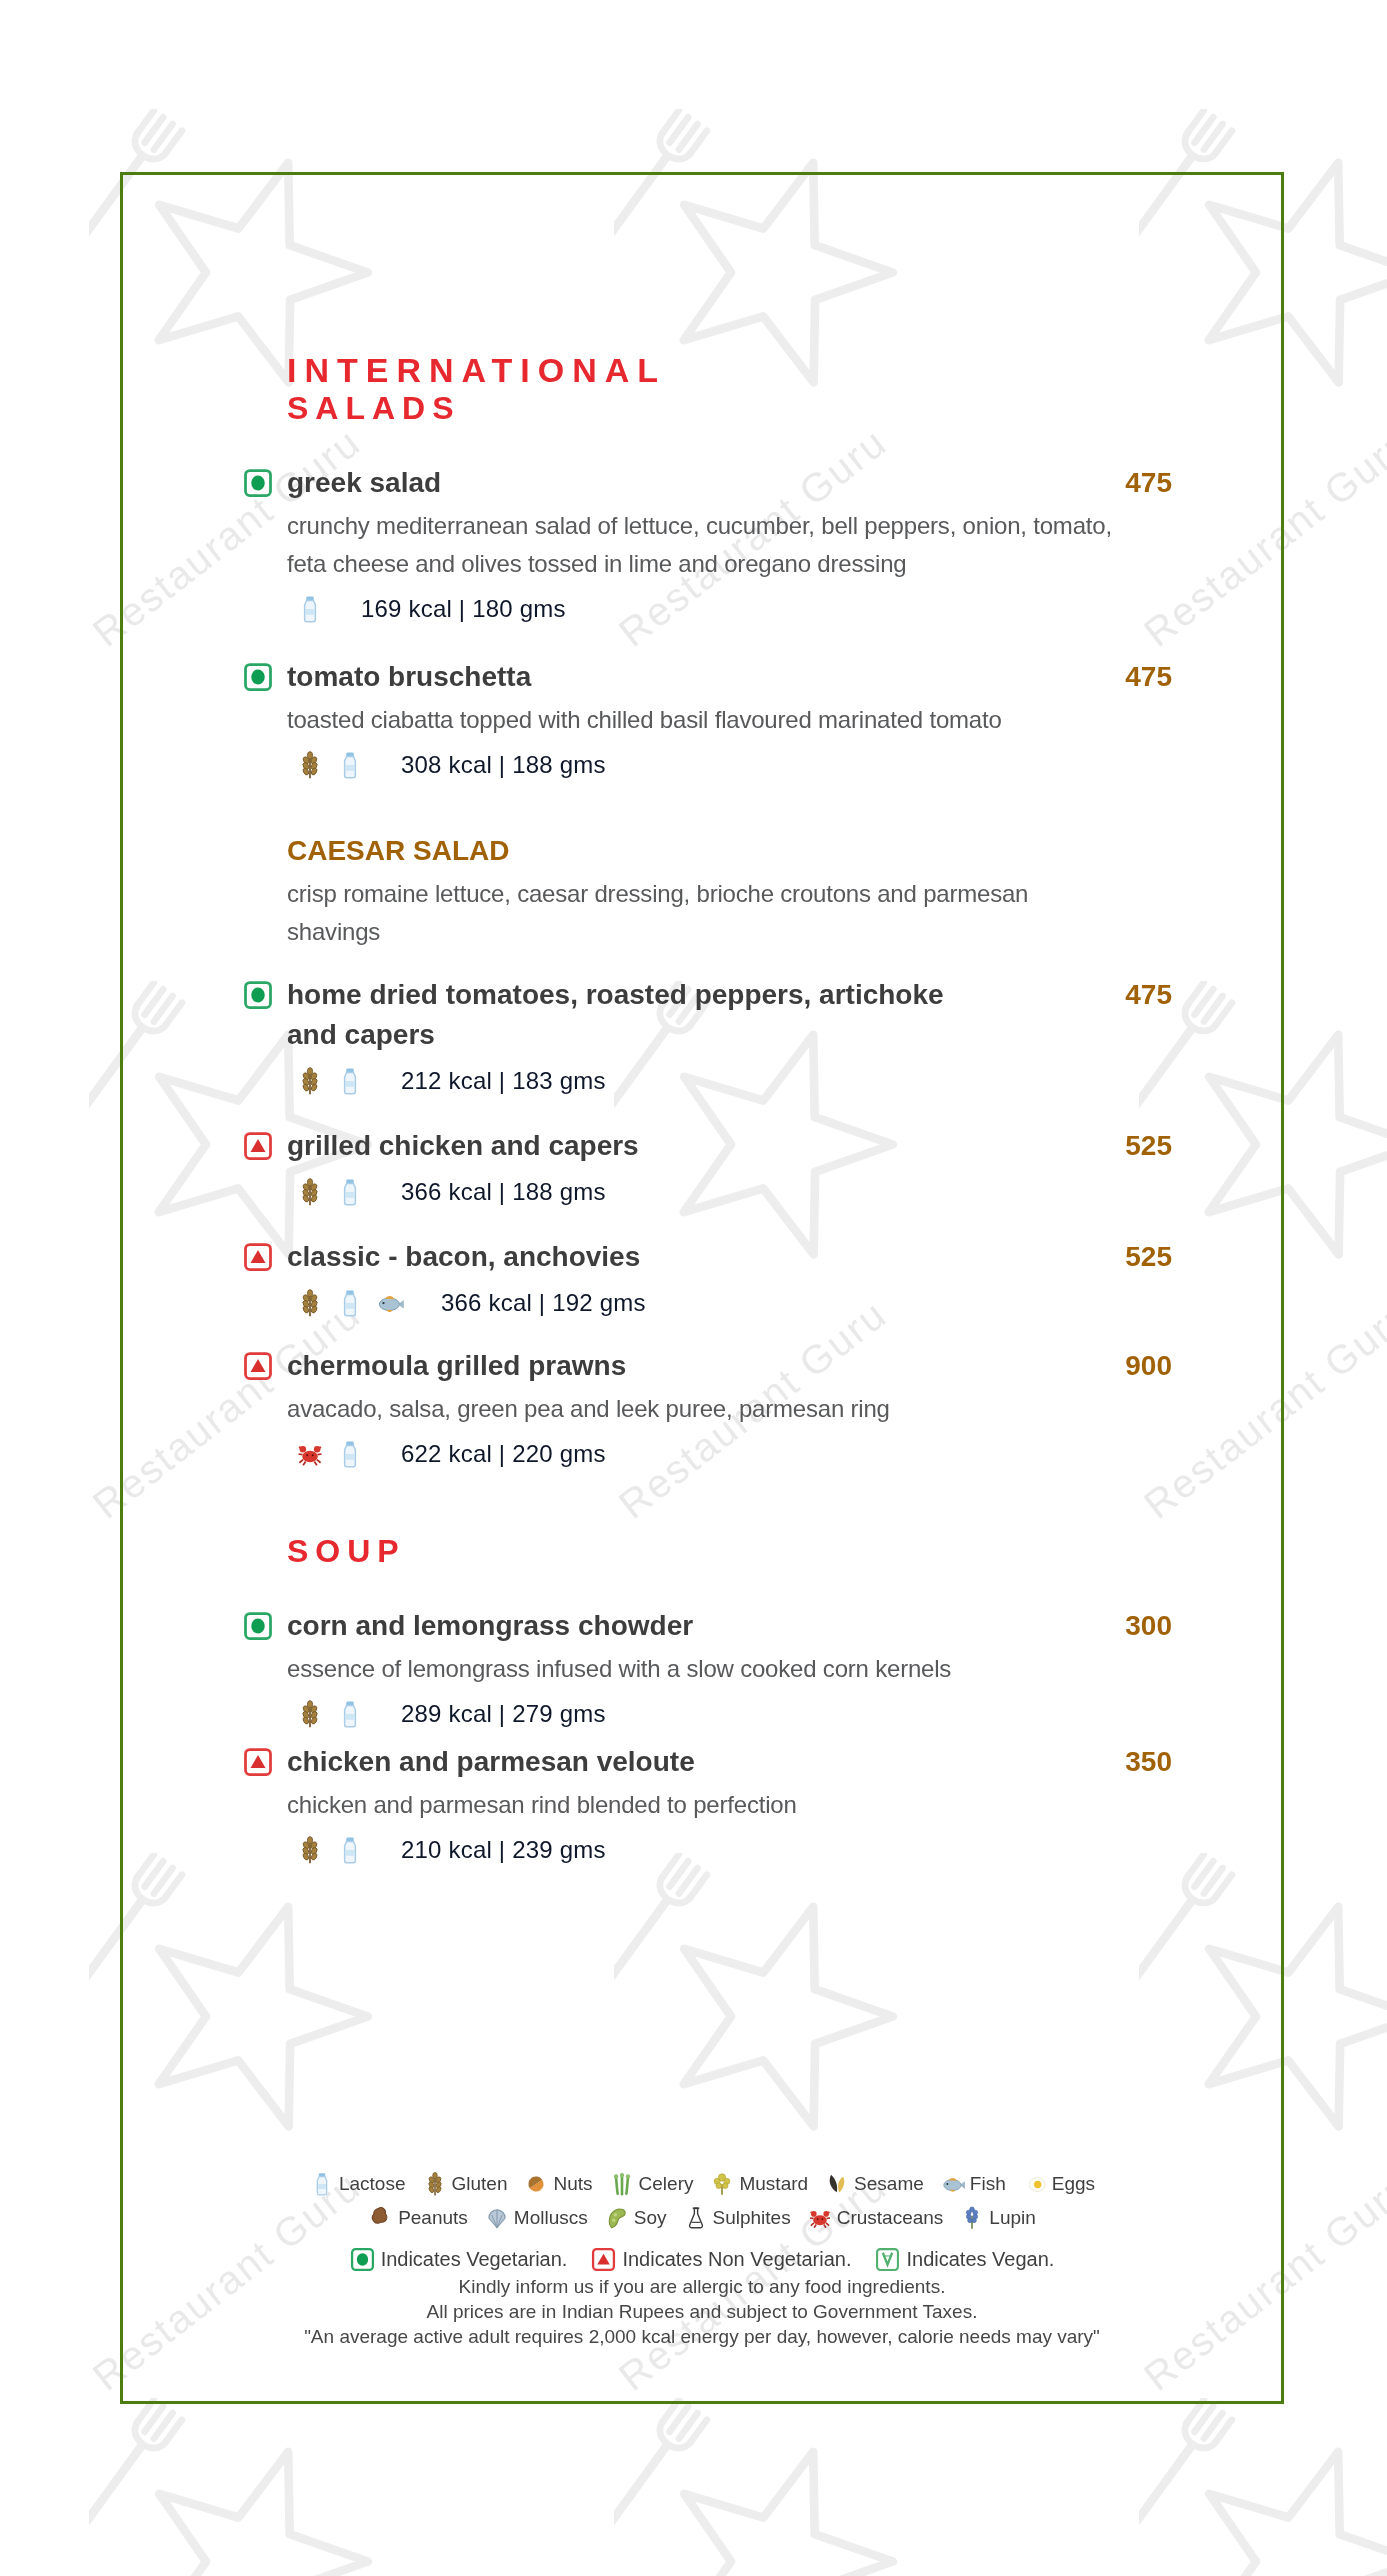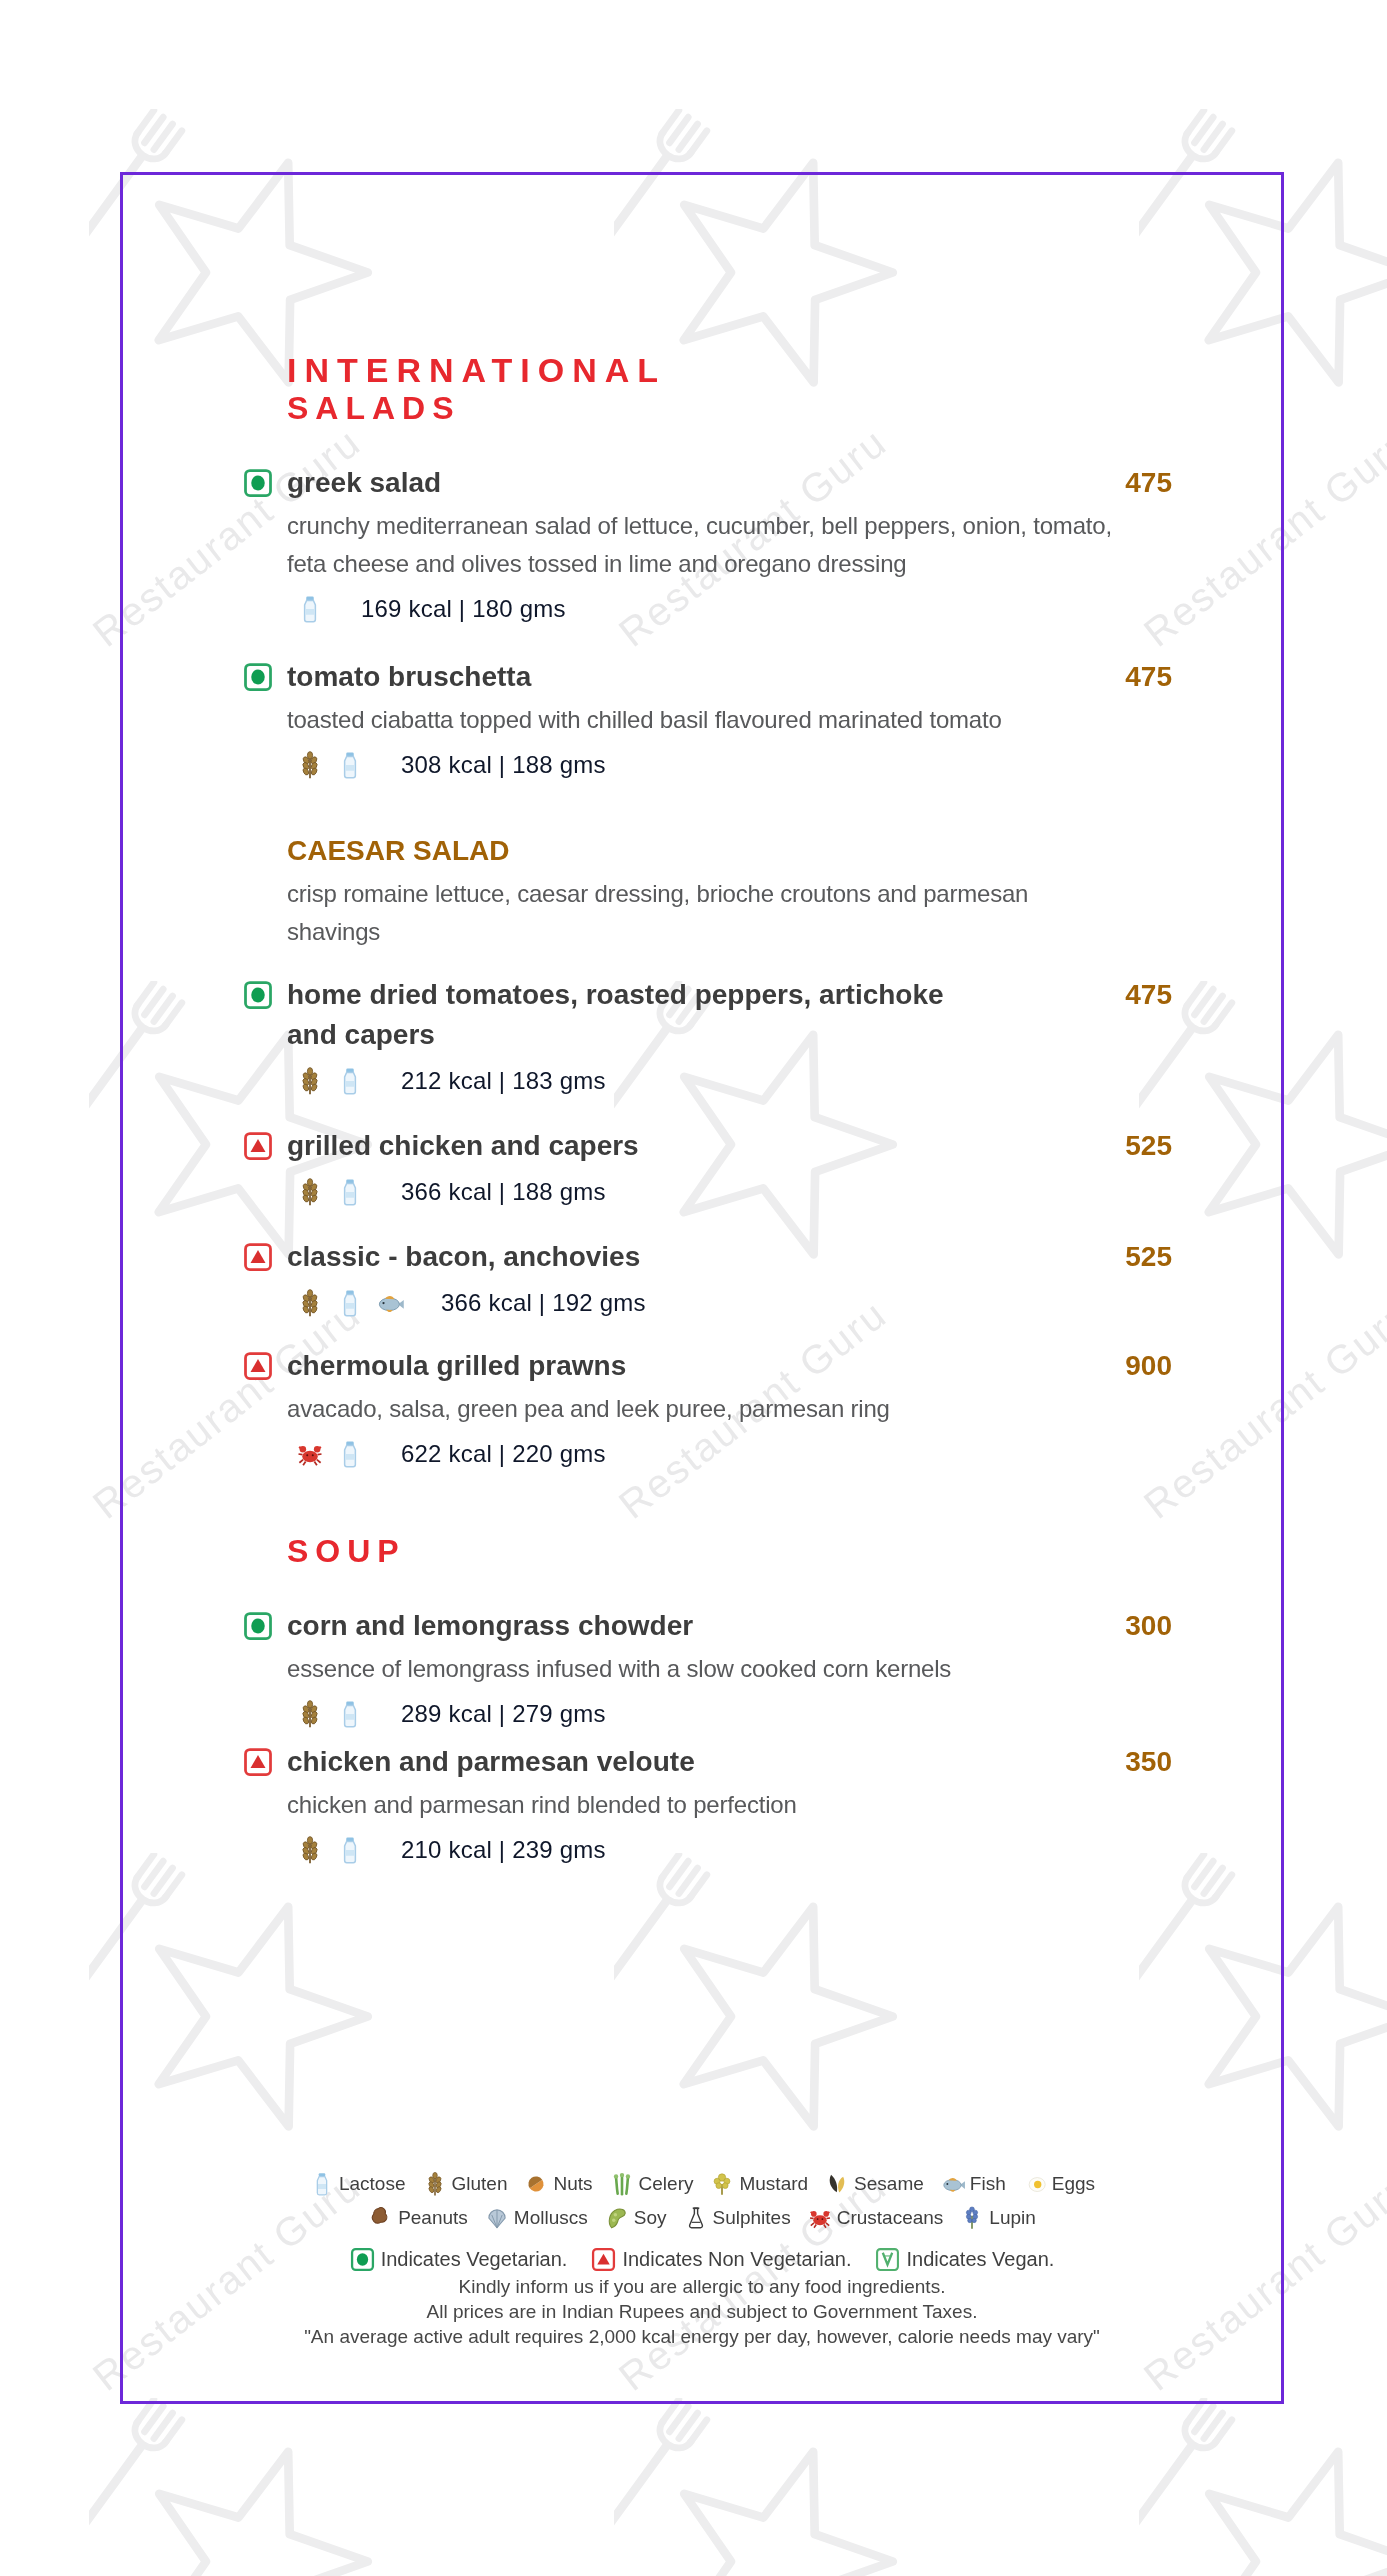--- a/index.html
+++ b/index.html
@@ -12,21 +12,21 @@
   
   #watermark{position:absolute;inset:0;z-index:0;pointer-events:none;}
   .wm-star{position:absolute;width:327px;height:327px;}
   .wm-text{
     position:absolute;font-size:40px;letter-spacing:2px;color:#e9e9ea;
     transform:rotate(-38deg);white-space:nowrap;font-weight:400;
   }
   
   .menu-box{
     position:absolute;left:120px;top:172px;width:1158px;height:2226px;
-    border:3px solid #6d28d9;z-index:1;background:transparent;
+    border:3px solid #4d7c0f;z-index:1;background:transparent;
   }
   .content{position:absolute;left:164px;top:176px;width:885px;z-index:2;}
   .category-title{
     font-size:34px;font-weight:700;letter-spacing:8px;color:#e7282e;margin:0;
   }
   .section-title{
     font-size:32px;font-weight:700;letter-spacing:7px;color:#e7282e;margin:0;
   }
   .mt-salads{}
   .mt-first-item{margin-top:36px;}

